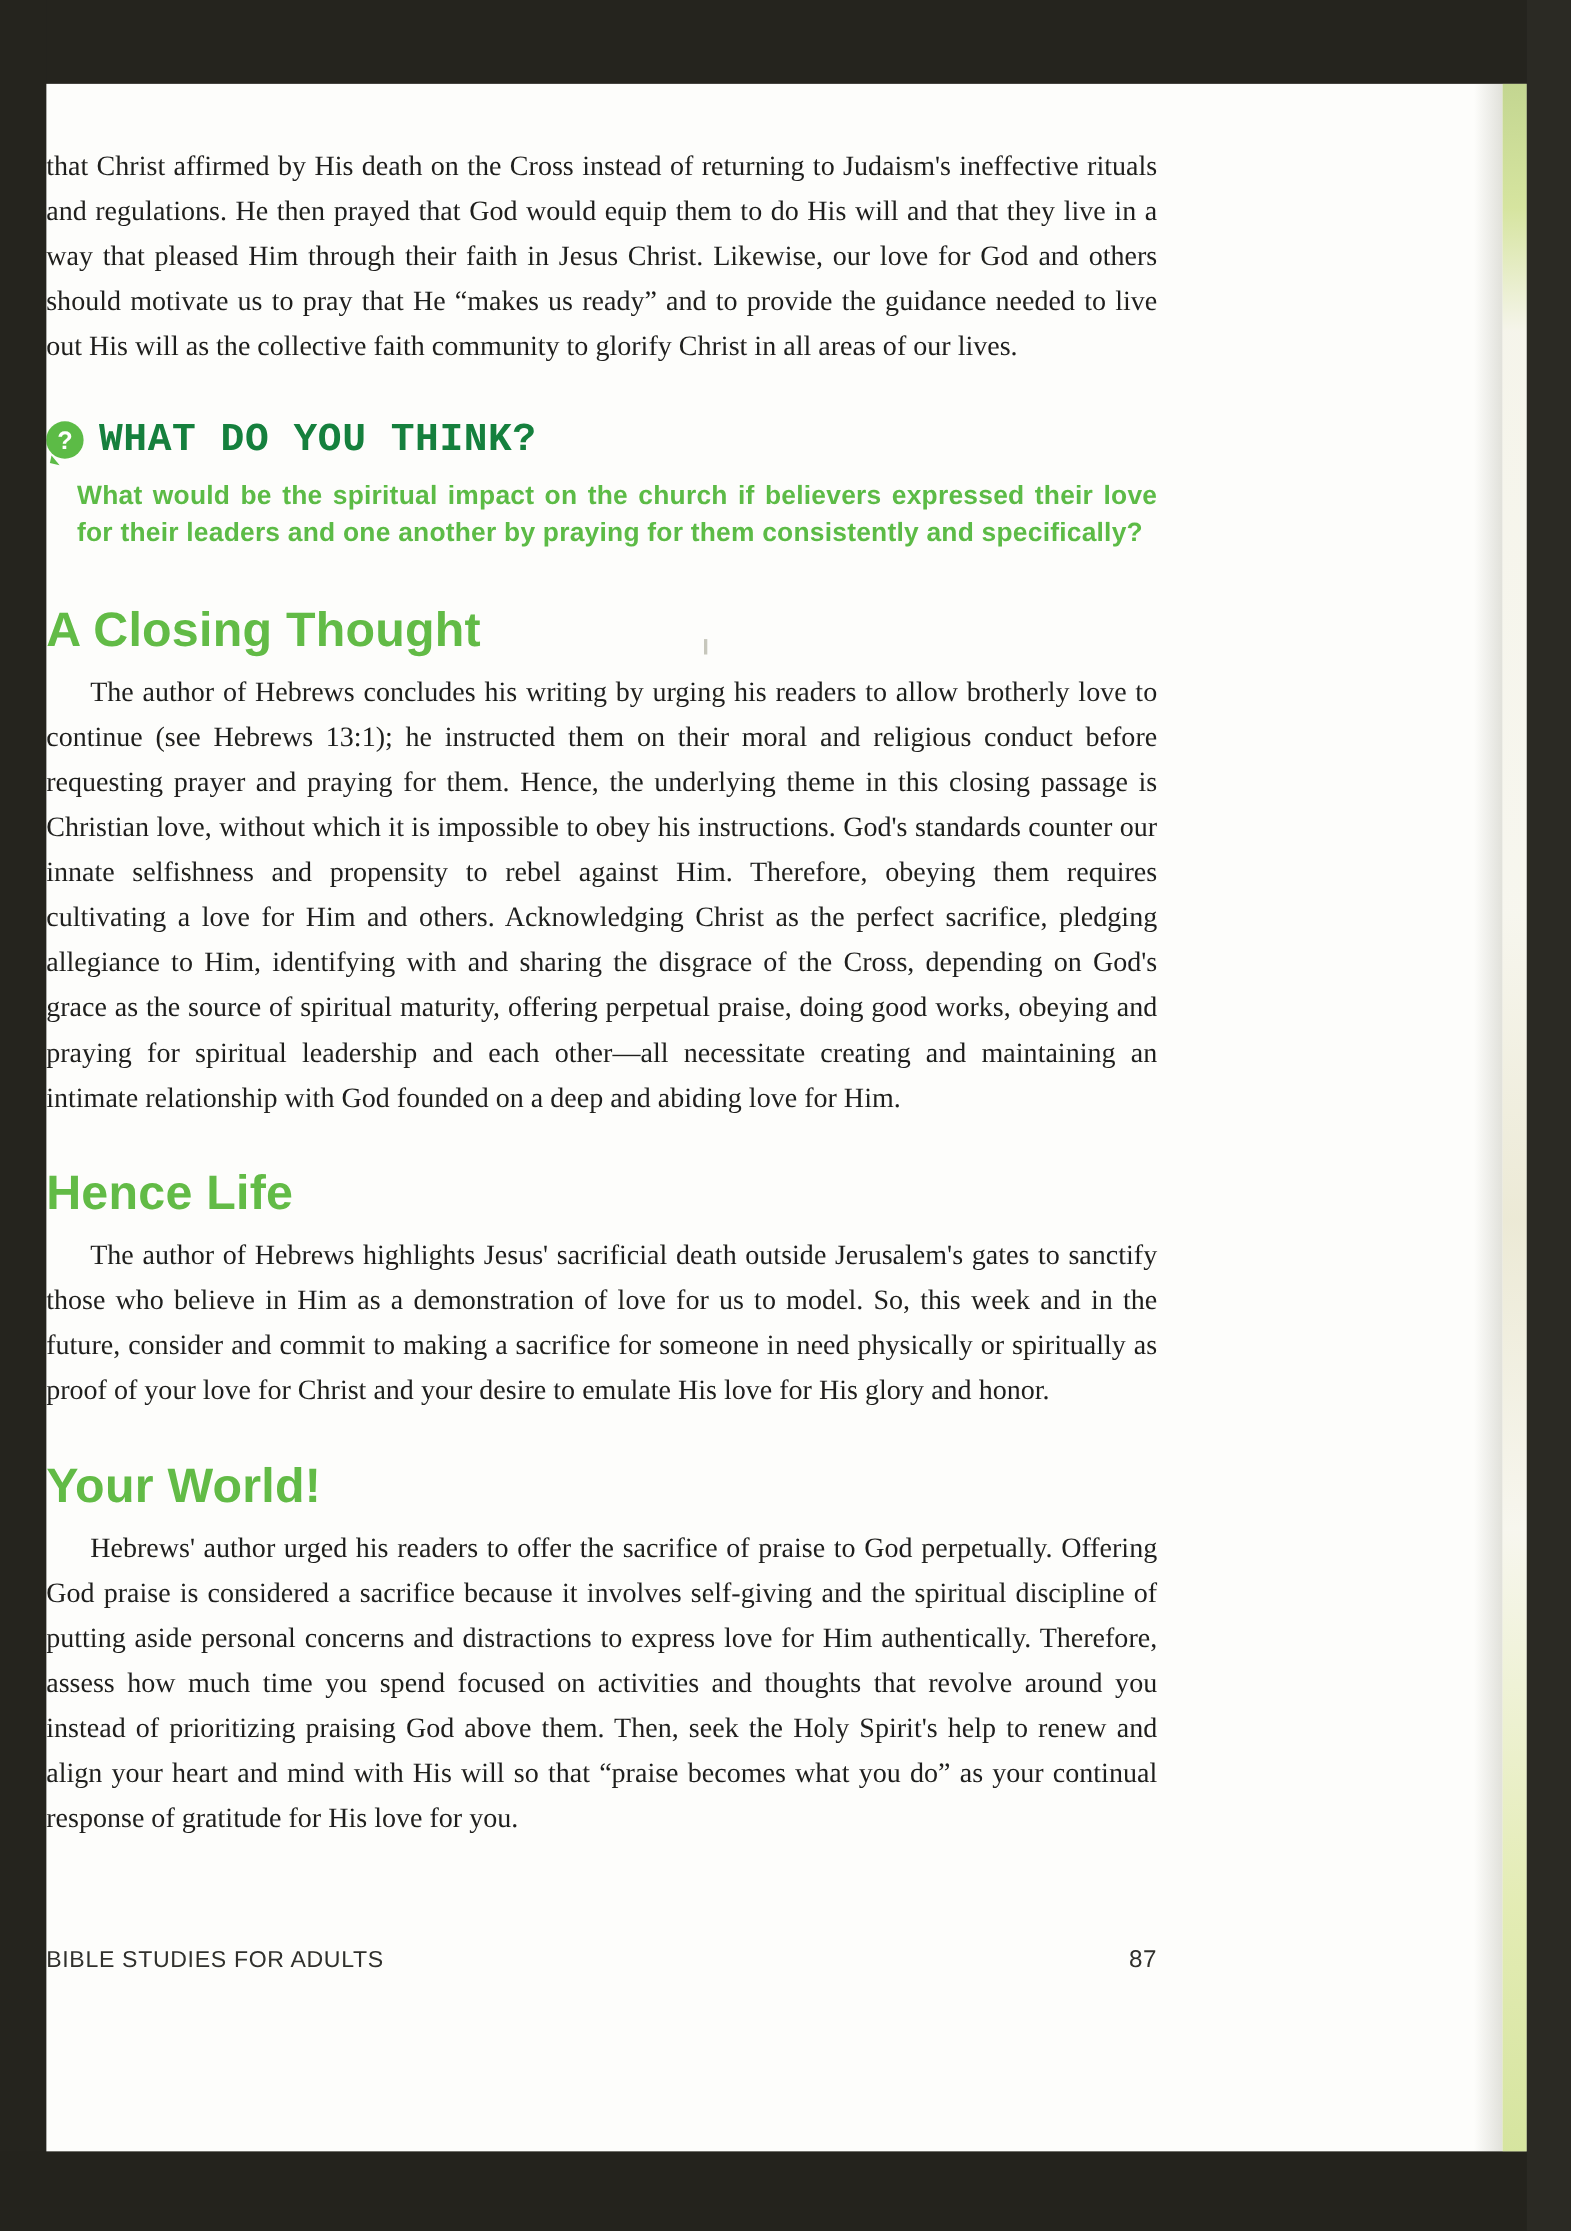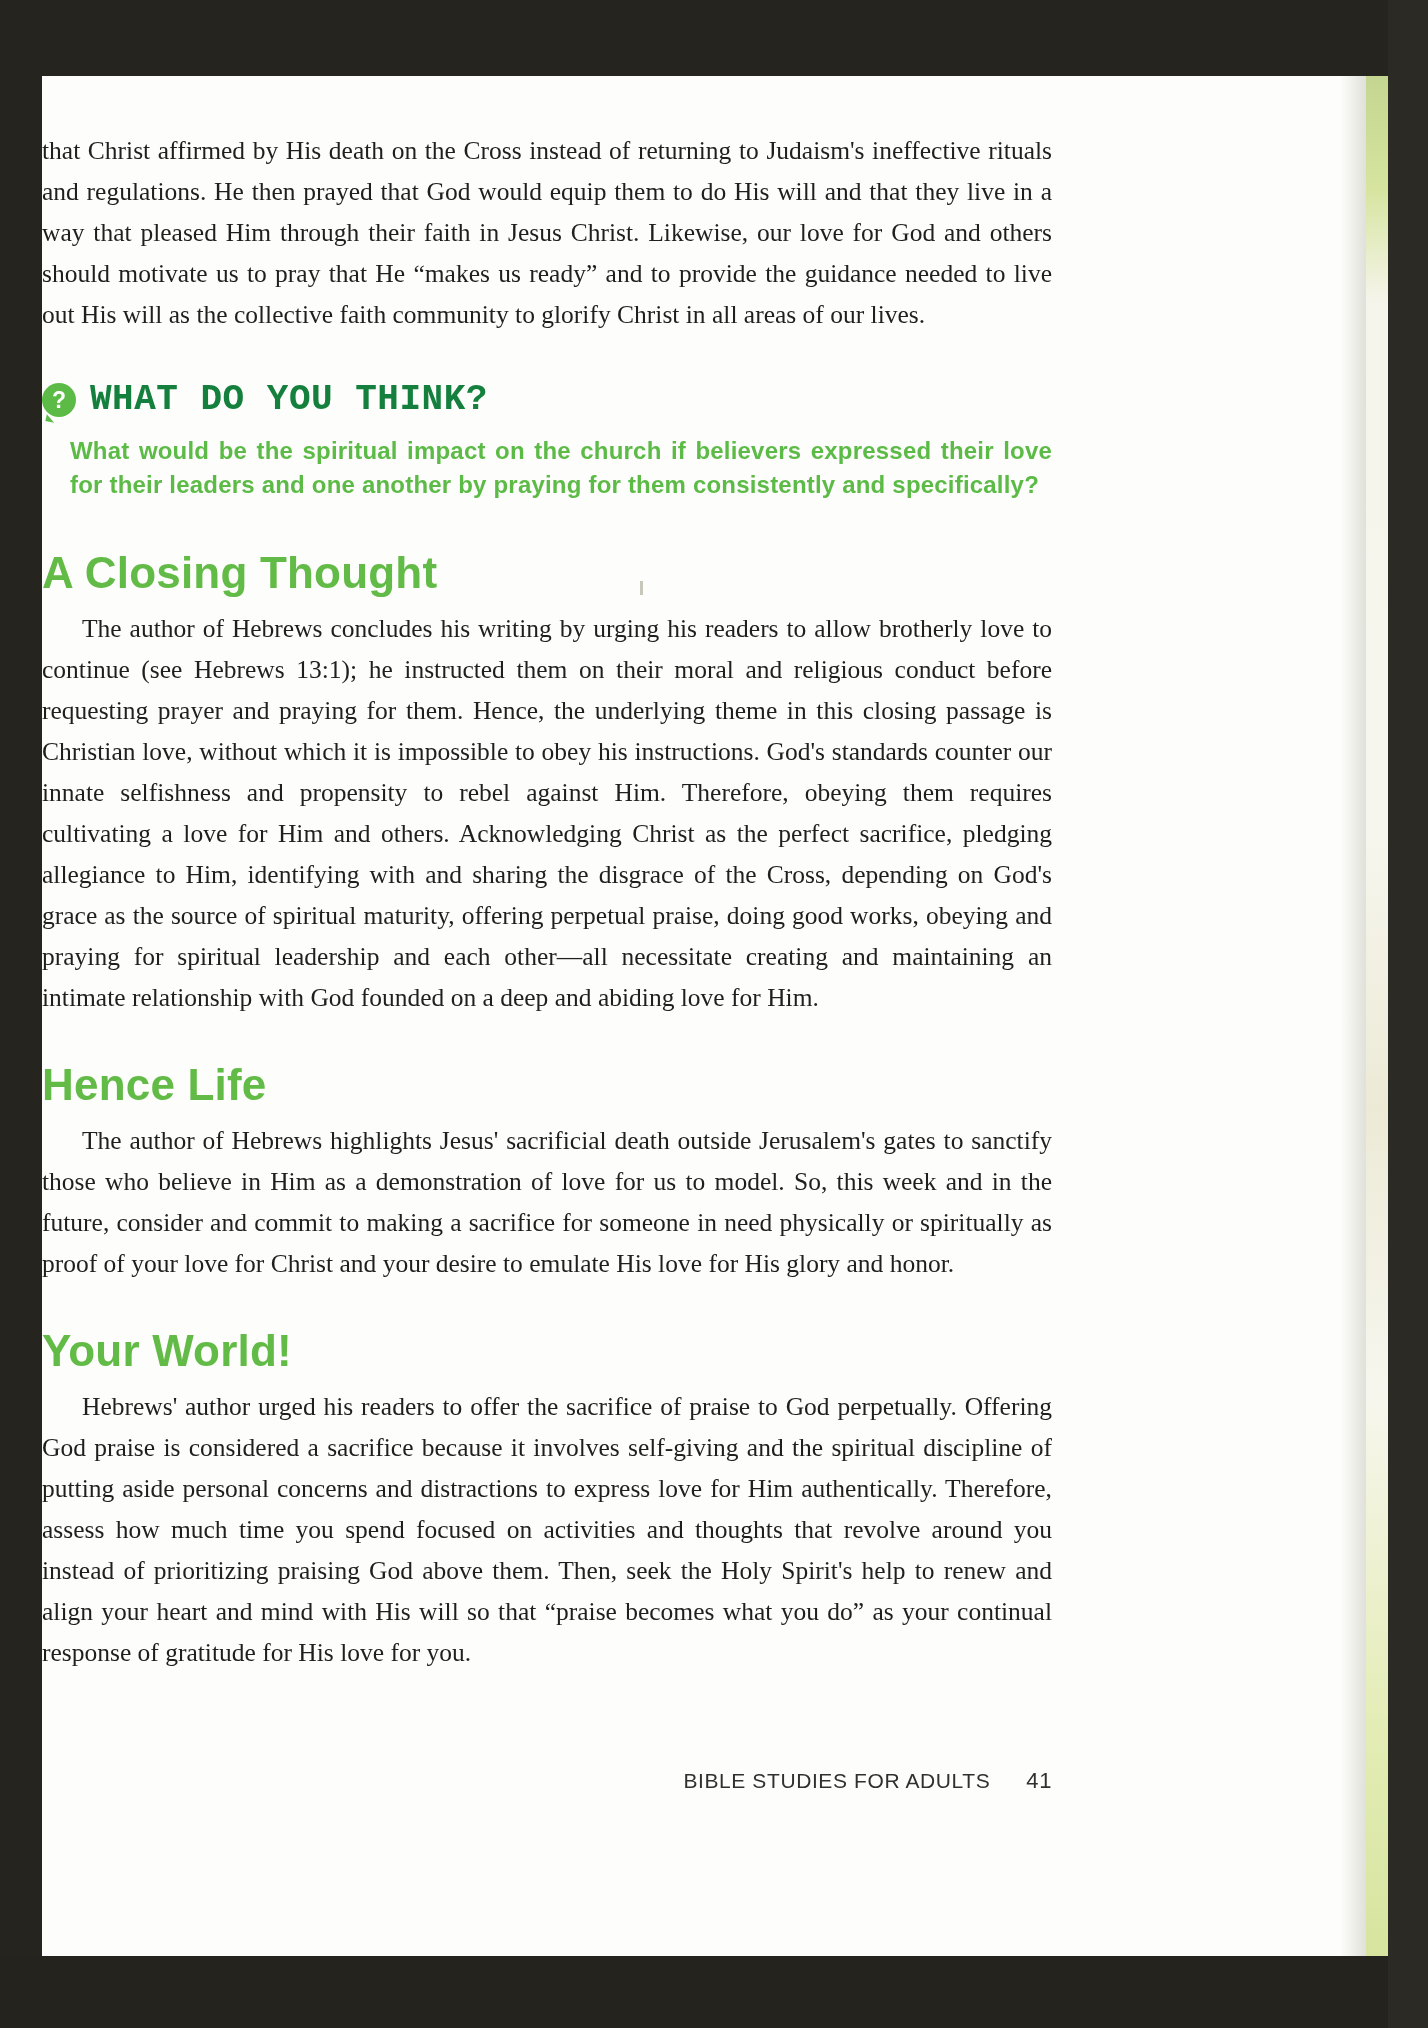--- a/index.html
+++ b/index.html
@@ -164,21 +164,21 @@
     letter-spacing: 0.2px;
   }
   h2.green.tight { margin-top: 42px; }
 
   .footer {
     position: absolute;
     left: 0;
     top: 1692px;
     width: 1010px;
     display: flex;
-    justify-content: flex-end;
+    justify-content: space-between;
     align-items: baseline;
     gap: 36px;
     font-family: "Liberation Sans", sans-serif;
     font-size: 21px;
     letter-spacing: 0.6px;
     color: #30302c;
   }
   .footer .pagenum { font-size: 22px; }
 
   .stray-mark {
@@ -219,21 +219,21 @@
 
         <h2 class="green tight">Your World!</h2>
         <p class="body indent">Hebrews' author urged his readers to offer the sacrifice of praise to God perpetually. Offering God praise is considered a sacrifice because it involves self-giving and the spiritual discipline of putting aside personal concerns and distractions to express love for Him authentically. Therefore, assess how much time you spend focused on activities and thoughts that revolve around you instead of prioritizing praising God above them. Then, seek the Holy Spirit's help to renew and align your heart and mind with His will so that “praise becomes what you do” as your continual response of gratitude for His love for you.</p>
 
       </div>
 
       <div class="stray-mark"></div>
 
       <div class="footer">
         <span>BIBLE STUDIES FOR ADULTS</span>
-        <span class="pagenum">41</span>
+        <span class="pagenum">87</span>
       </div>
 
     </div>
 
     <div class="gutter-shadow"></div>
     <div class="gutter"></div>
   </div>
 
   <div class="top-dark"></div>
   <div class="left-dark"></div>

